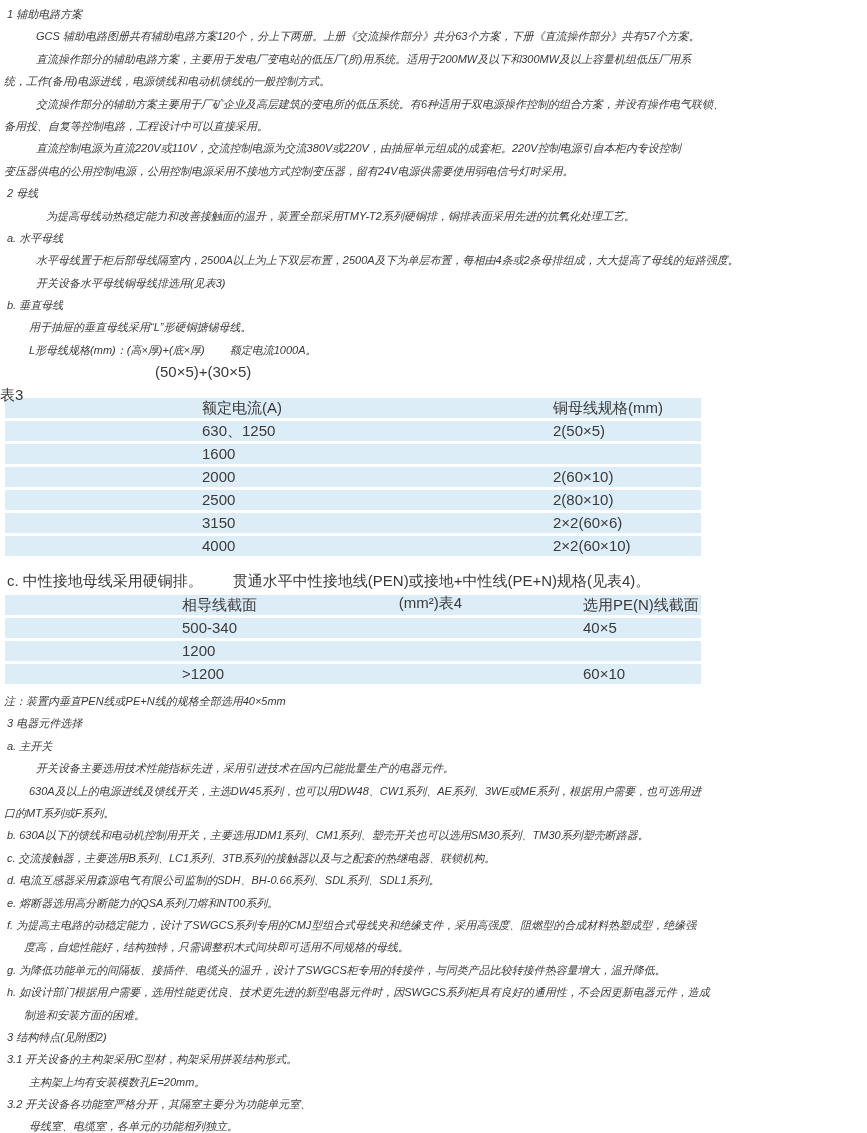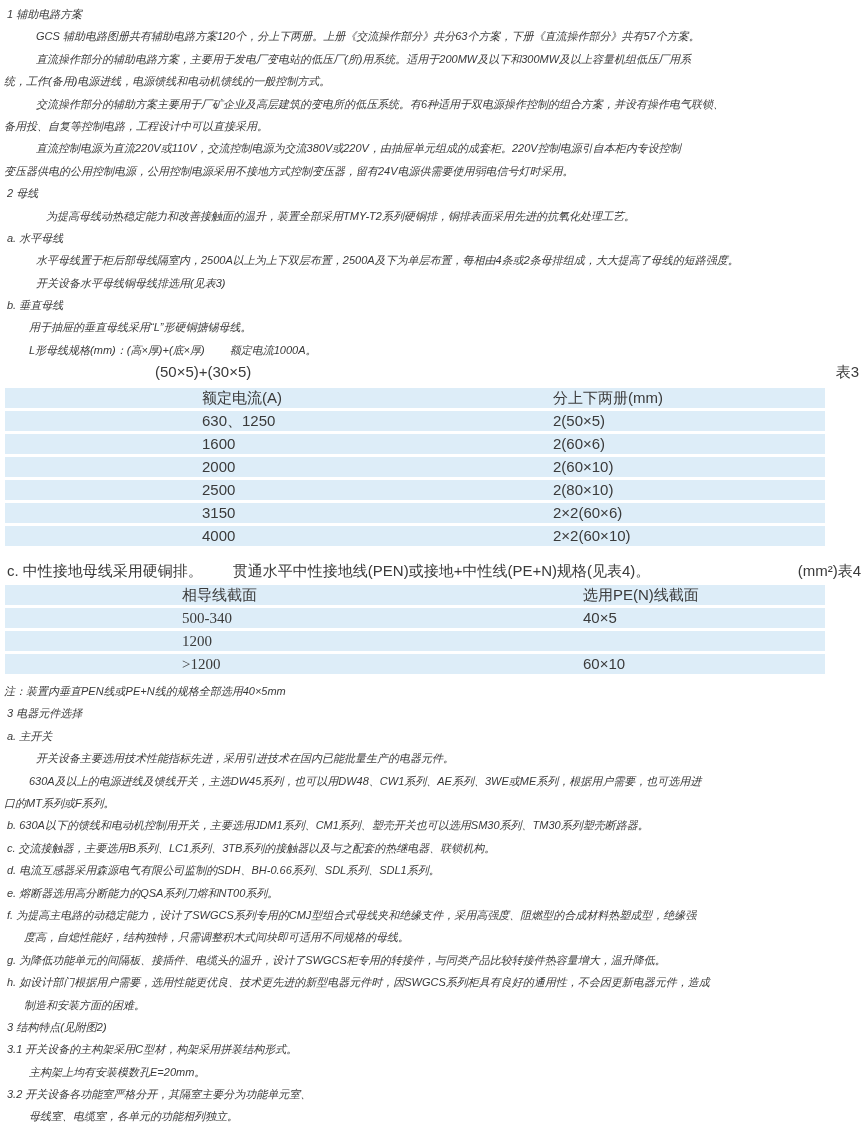--- a/index.html
+++ b/index.html
@@ -18,36 +18,36 @@
   
   .i0{padding-left:4px;}
   .i1{padding-left:7px;}
   .i2{padding-left:24px;}
   .i3{padding-left:29px;}
   .i4{padding-left:36px;}
   .i5{padding-left:46px;}
   
   .flexline{
     display:flex;justify-content:space-between;
-    height:22.4px;line-height:22.4px;font-size:15px;white-space:nowrap;
+    height:22.4px;line-height:22.4px;font-size:15px;white-space:nowrap;flex-direction:column;
   }
   .flexline .left{padding-left:155px;}
   .flexline .right{padding-right:8px;}
   .cline{margin-top:14px;}
-  .cline .left{padding-left:7px;text-align:right;}
+  .cline .left{padding-left:7px;}
   .cline .right{padding-right:6px;text-align:center;}
   
-  .tbl{margin:4px 0 0 5px;width:820px;font-size:15px;}
+  .tbl{margin:14px 0 0 5px;width:696px;font-size:15px;}
   .trow{
     display:flex;height:20px;line-height:20px;
     background:var(--table-row-bg,#ddedf8);
     margin-bottom:3px;white-space:nowrap;
   }
   .t3 .c1{flex:0 0 548px;padding-left:197px;box-sizing:border-box;overflow:hidden;}
-  .t4 .c1{flex:0 0 578px;padding-left:177px;box-sizing:border-box;overflow:hidden;font-family:Liberation Serif, serif;}
+  .t4 .c1{flex:0 0 578px;padding-left:177px;box-sizing:border-box;overflow:hidden;}
   .c2{flex:1;overflow:hidden;}
 </style>
 </head>
 <body style="--table-row-bg: #ddedf8; --text-color: #3a3a3a;">
 
 <div class="doc">
 
   <div>
       <div class="ln i1">1 辅助电路方案</div>
       <div class="ln i4">GCS 辅助电路图册共有辅助电路方案120个，分上下两册。上册《交流操作部分》共分63个方案，下册《直流操作部分》共有57个方案。</div>
@@ -68,29 +68,28 @@
     </div>
 
   <div class="flexline">
     <span class="left">(50×5)+(30×5)</span>
     <span class="right">表3</span>
   </div>
 
   <div class="tbl t3">
       <div class="trow">
         <span class="c1">额定电流(A)</span>
-        <span class="c2">分上下两册(mm)</span>
+        <span class="c2">铜母线规格(mm)</span>
       </div>
       <div class="trow">
         <span class="c1">630、1250</span>
         <span class="c2">2(50×5)</span>
       </div>
       <div class="trow">
         <span class="c1">1600</span>
-        <span class="c2">2(60×6)</span>
       </div>
       <div class="trow">
         <span class="c1">2000</span>
         <span class="c2">2(60×10)</span>
       </div>
       <div class="trow">
         <span class="c1">2500</span>
         <span class="c2">2(80×10)</span>
       </div>
       <div class="trow">

